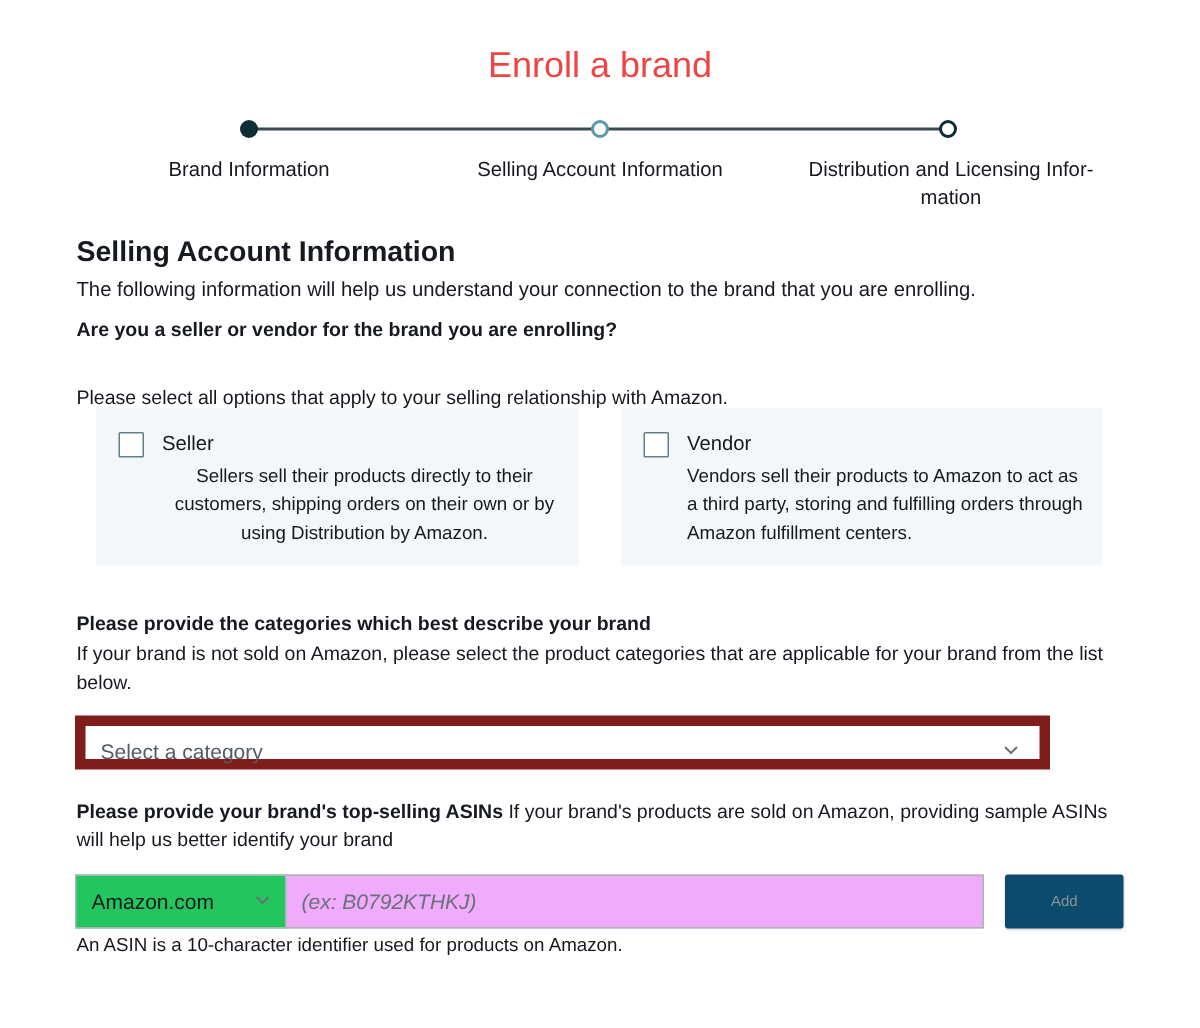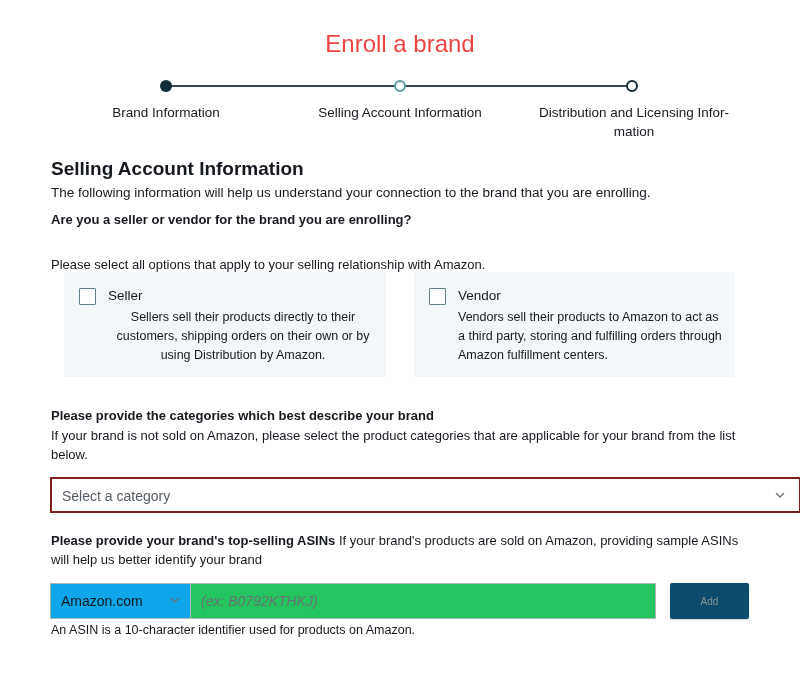--- a/index.html
+++ b/index.html
@@ -22,26 +22,26 @@
   .q-bold { position: absolute; left: 51px; font-size: 13px; font-weight: 700; color: #16191f; }
   .q-normal { position: absolute; left: 51px; font-size: 13px; color: #16191f; line-height: 19px; }
 
   .option-box { position: absolute; top: 272px; width: 322px; height: 105px; background: #f4f7f9; }
   .opt-seller { left: 64px; text-align: center; }
   .opt-vendor { left: 414px; width: 321px; }
   .checkbox { position: absolute; top: 16px; left: 15px; width: 17px; height: 17px; border: 1.5px solid #5f7f89; background: #fff; border-radius: 1px; cursor: pointer; }
   .opt-title { position: absolute; top: 16px; left: 44px; font-size: 13.5px; color: #16191f; }
   .opt-desc { position: absolute; top: 36px; left: 44px; width: 270px; font-size: 12.5px; color: #16191f; line-height: 19px; }
 
-  .select-cat { position: absolute; top: 477px; left: 50px; width: 751px; height: 36px; border: 2px solid #7f1d1d; background: #fff; font-size: 14px; color: #545b64; padding: 9px 10px; cursor: pointer; }
+  .select-cat { position: absolute; top: 477px; left: 50px; width: 650px; height: 36px; border: 7px solid #7f1d1d; background: #fff; font-size: 14px; color: #545b64; padding: 9px 10px; cursor: pointer; }
   .chev { position: absolute; right: 12px; top: 9px; width: 14px; height: 14px; }
 
   .asin-row { position: absolute; top: 583px; left: 50px; height: 36px; }
-  .mkt-select { position: absolute; top: 0; left: 0; width: 141px; height: 36px; border: 1px solid #aab7b8; background: #0ea5e9; font-size: 14px; color: #16191f; padding: 9px 10px; cursor: pointer; }
-  .asin-input { position: absolute; top: 0; left: 140px; width: 466px; height: 36px; border: 1px solid #aab7b8; background: #22c55e; font-size: 14px; padding: 0 10px; font-family: "Liberation Sans", sans-serif; color: #16191f; outline: none; }
+  .mkt-select { position: absolute; top: 0; left: 0; width: 141px; height: 36px; border: 1px solid #aab7b8; background: #22c55e; font-size: 14px; color: #16191f; padding: 9px 10px; cursor: pointer; }
+  .asin-input { position: absolute; top: 0; left: 140px; width: 466px; height: 36px; border: 1px solid #aab7b8; background: #f0abfc; font-size: 14px; padding: 0 10px; font-family: "Liberation Sans", sans-serif; color: #16191f; outline: none; }
   .asin-input::placeholder { color: #687078; font-style: italic; }
   .add-btn { position: absolute; top: 0; left: 620px; width: 79px; height: 36px; background: #0c4a6e; border: none; border-radius: 2px; box-shadow: 0 1px 2px rgba(0,0,0,0.18); font-size: 10px; color: #879596; font-family: "Liberation Sans", sans-serif; cursor: pointer; }
   .hint { position: absolute; top: 623px; left: 51px; font-size: 12.5px; color: #16191f; }
 </style>
 </head>
 <body>
 
 <h1 class="title">Enroll a brand</h1>
 
 <div class="stepper">

